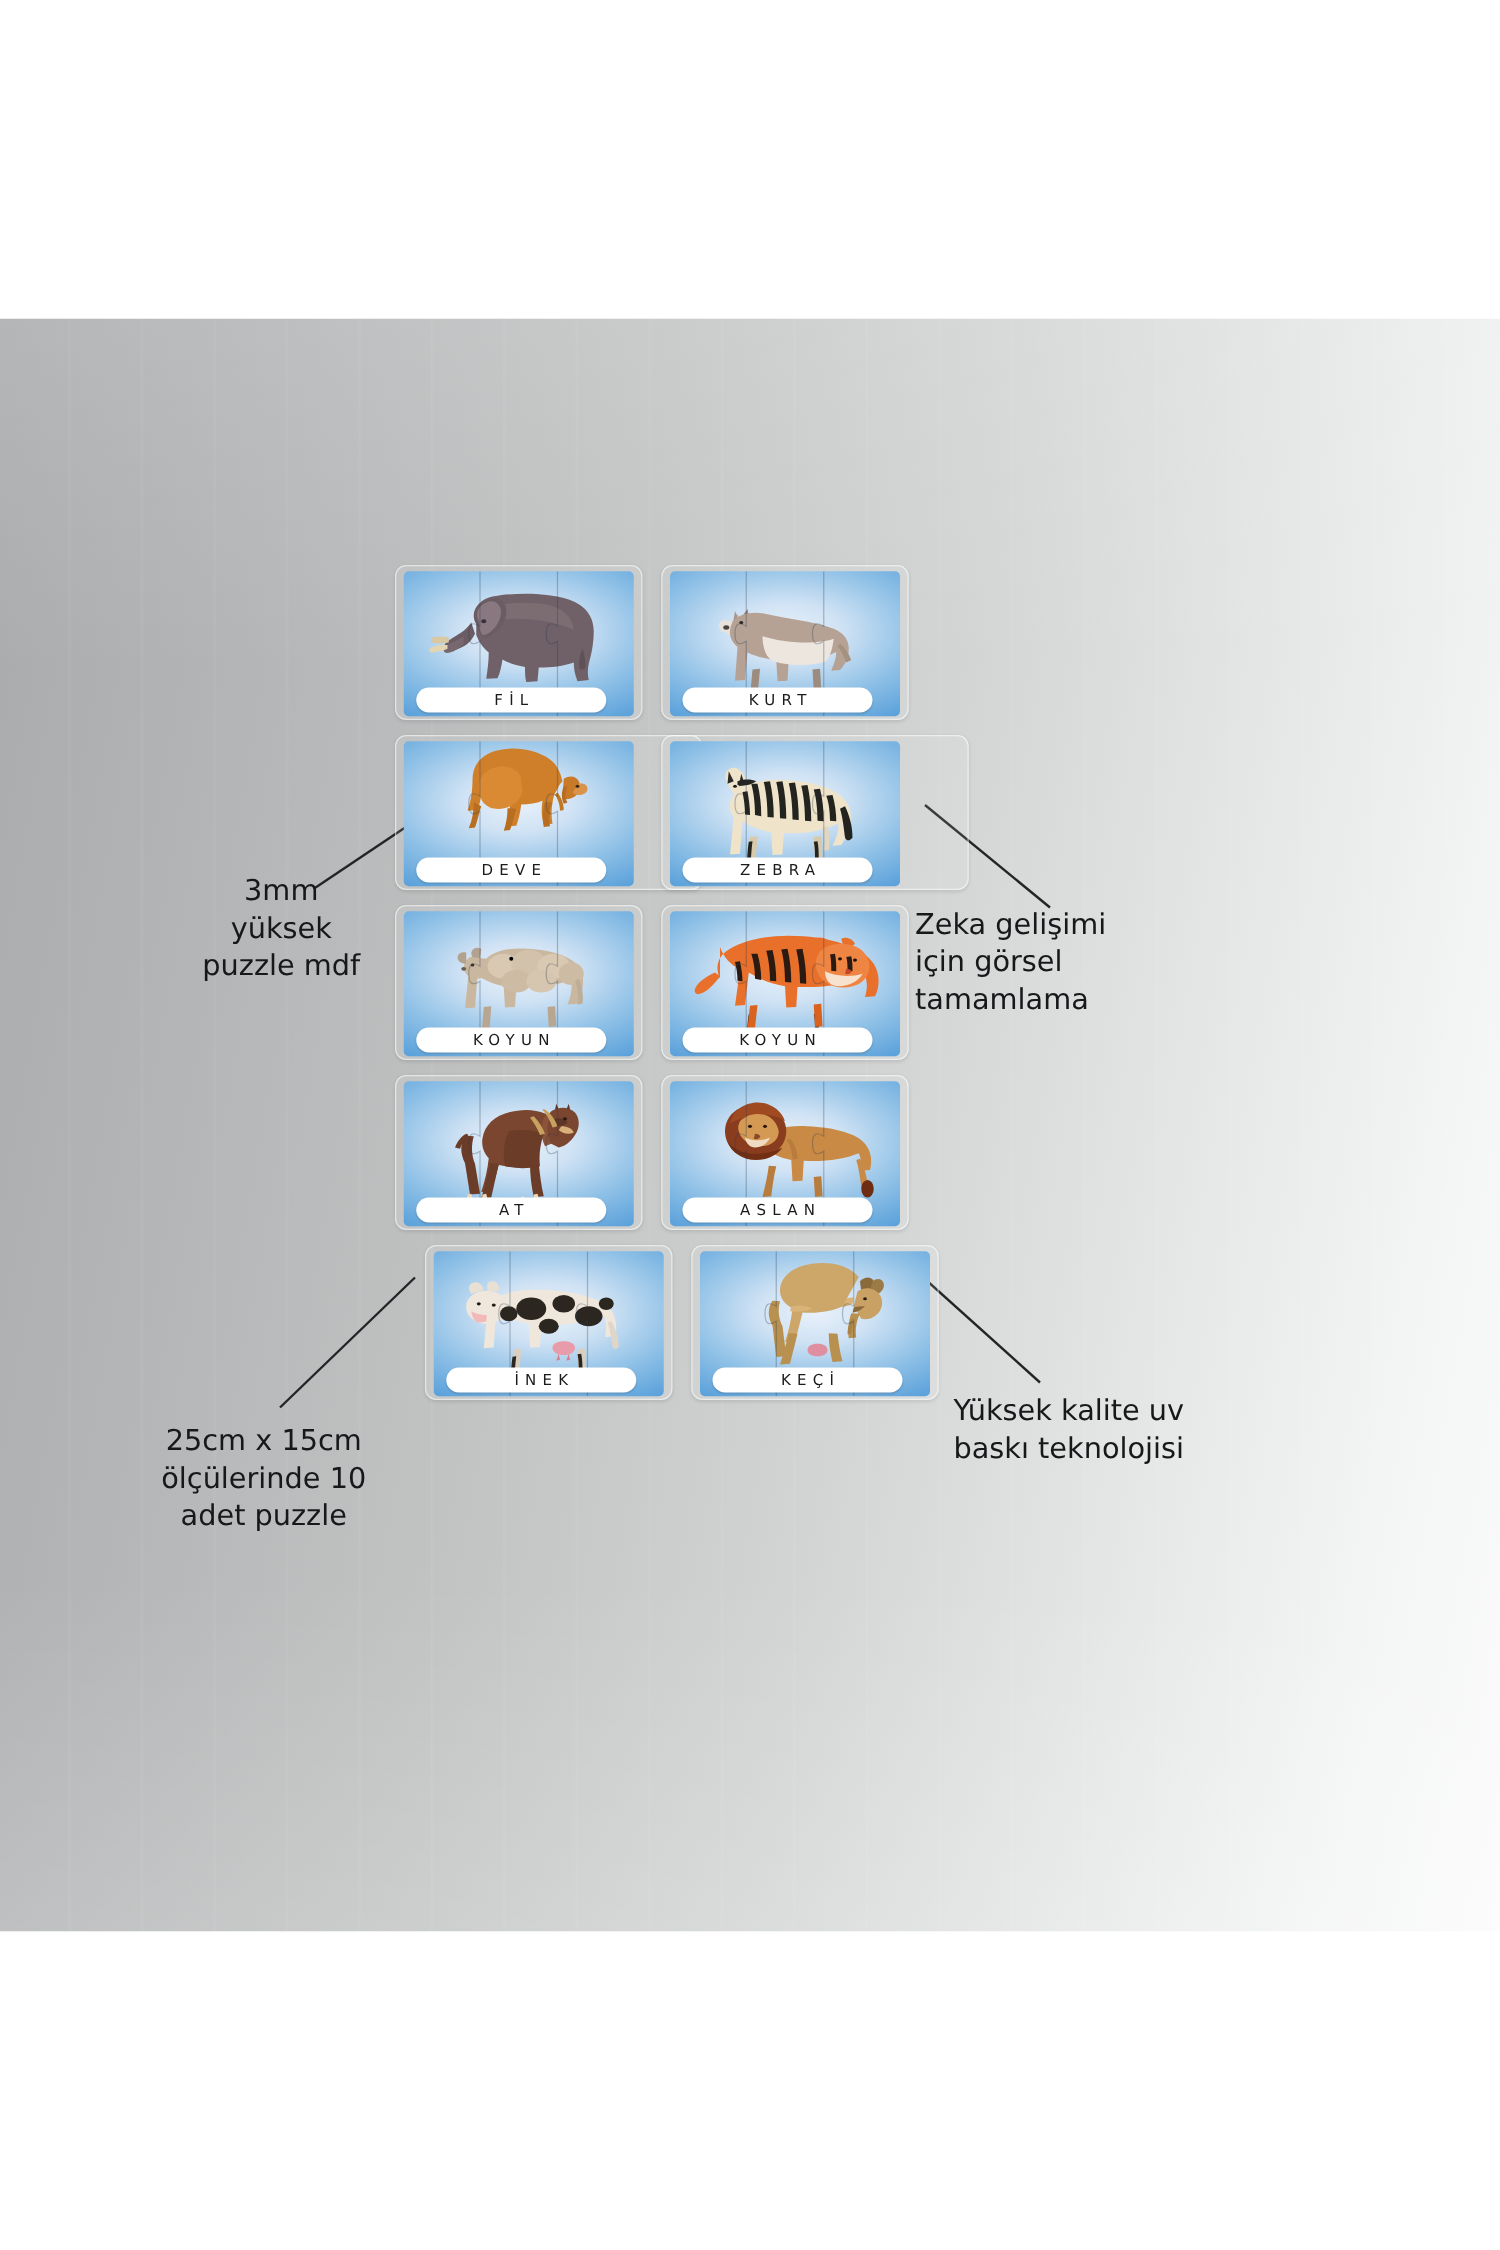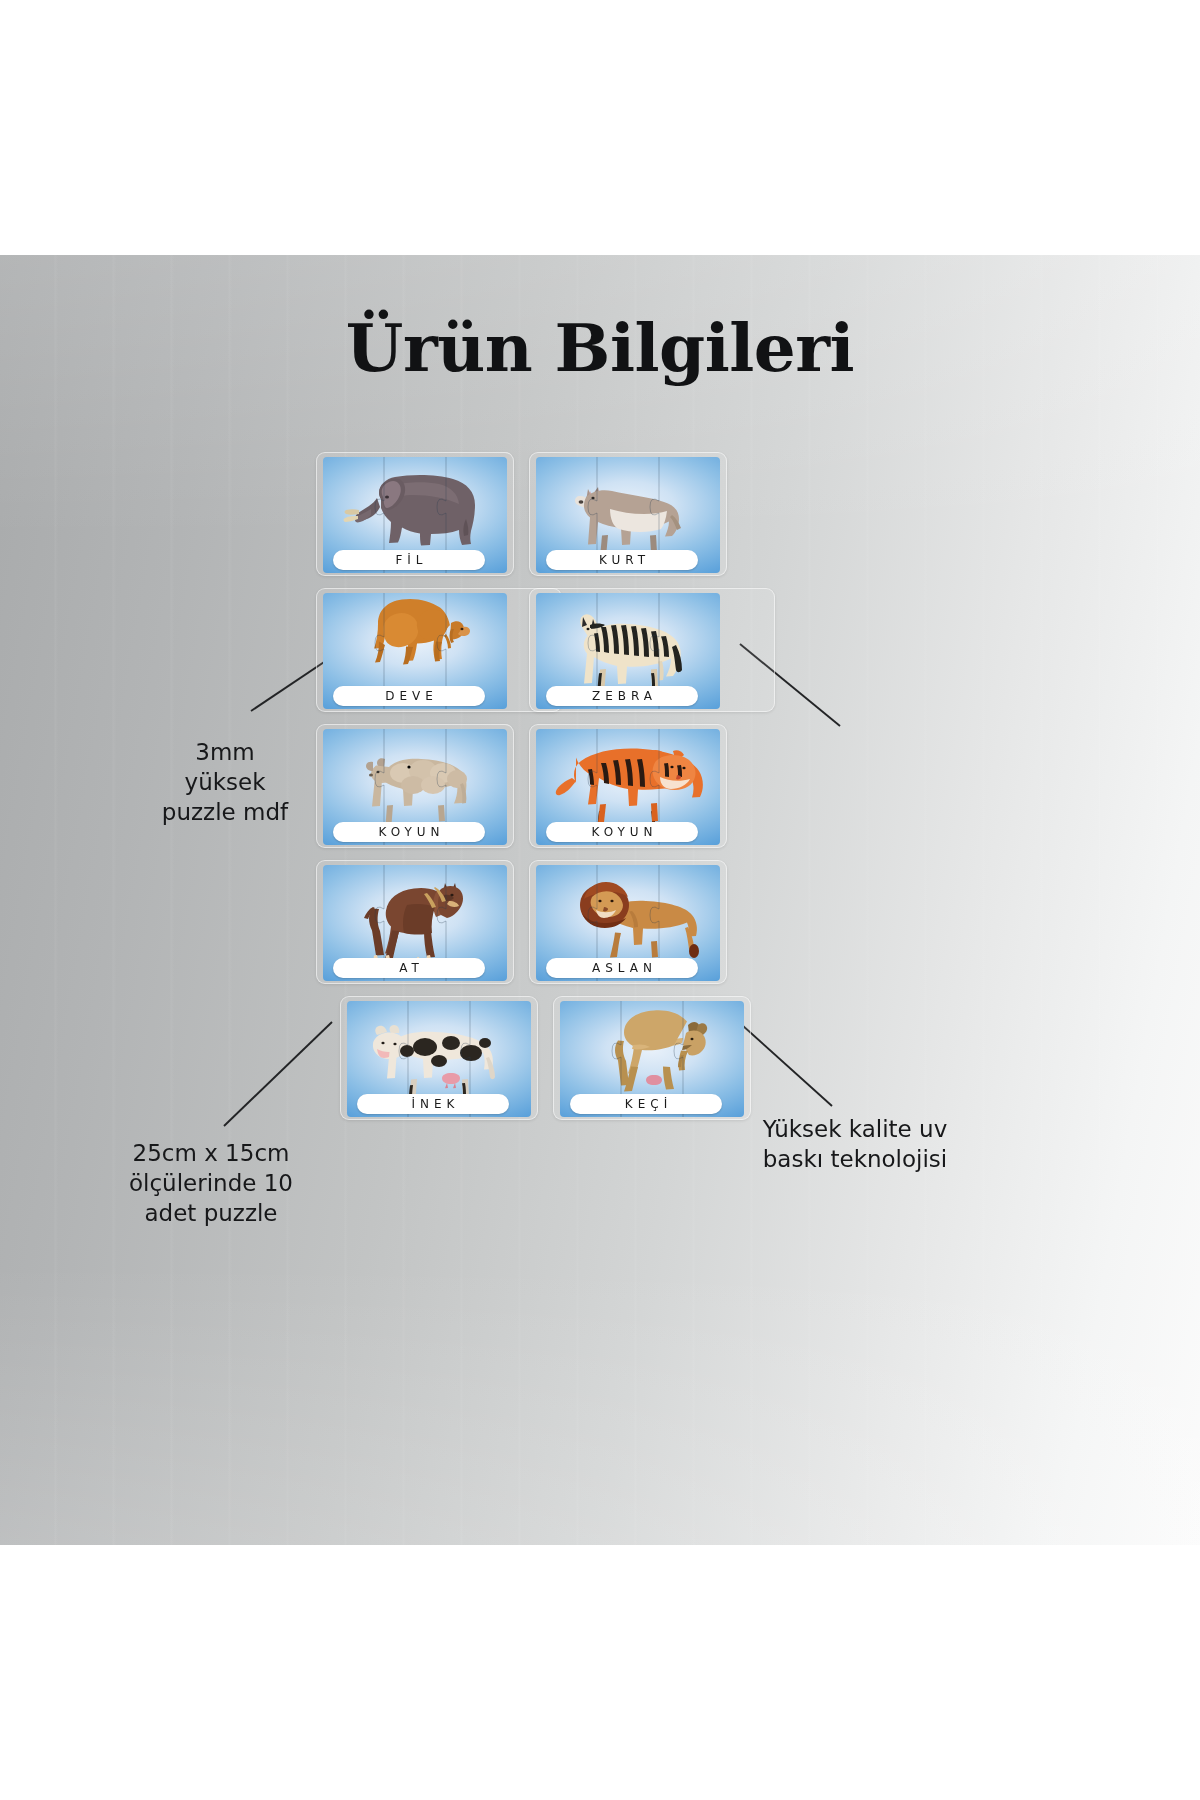--- a/index.html
+++ b/index.html
@@ -81,37 +81,36 @@
     letter-spacing:5px;text-indent:5px;line-height:1;
     white-space:nowrap;
   }
 
   
   .anno{
     position:absolute;
     font-family:"DejaVu Sans","Liberation Sans",sans-serif;
     font-size:23px;line-height:1.30;color:#17181a;font-weight:400;
   }
-  #anno-mdf{left:130px;top:738px;width:190px;text-align:center;}
+  #anno-mdf{left:130px;top:699px;width:190px;text-align:center;}
   #anno-zeka{left:732px;top:726px;width:240px;text-align:left;}
   #anno-olcu{left:96px;top:1139px;width:230px;text-align:center;}
   #anno-uv{left:724px;top:1115px;width:262px;text-align:center;}
 
   
   .lead{position:absolute;overflow:visible;}
   .lead line{stroke:#232426;stroke-width:1.9;}
 </style>
 </head>
 <body>
 
 <div id="stage">
 
   <div id="panel"></div>
 
-  <div id="title">Ürün Bilgileri</div>
 
   <svg class="lead" style="left:245px;top:640px;width:110px;height:75px;" viewBox="0 0 110 75">
     <line x1="106" y1="4" x2="6" y2="71"></line>
   </svg>
 
   <svg class="lead" style="left:736px;top:640px;width:110px;height:90px;" viewBox="0 0 110 90">
     <line x1="4" y1="4" x2="104" y2="86"></line>
   </svg>
 
   <svg class="lead" style="left:218px;top:1018px;width:118px;height:112px;" viewBox="0 0 118 112">
@@ -515,20 +514,25 @@
     </div>
 
   </div>
 
   <div class="anno" id="anno-mdf">
     <div>3mm</div>
     <div>yüksek</div>
     <div>puzzle mdf</div>
   </div>
 
+  <div class="anno" id="anno-zeka">
+    <div>Zeka gelişimi</div>
+    <div>için görsel</div>
+    <div>tamamlama</div>
+  </div>
 
   <div class="anno" id="anno-olcu">
     <div>25cm x 15cm</div>
     <div>ölçülerinde 10</div>
     <div>adet puzzle</div>
   </div>
 
   <div class="anno" id="anno-uv">
     <div>Yüksek kalite uv</div>
     <div>baskı teknolojisi</div>

